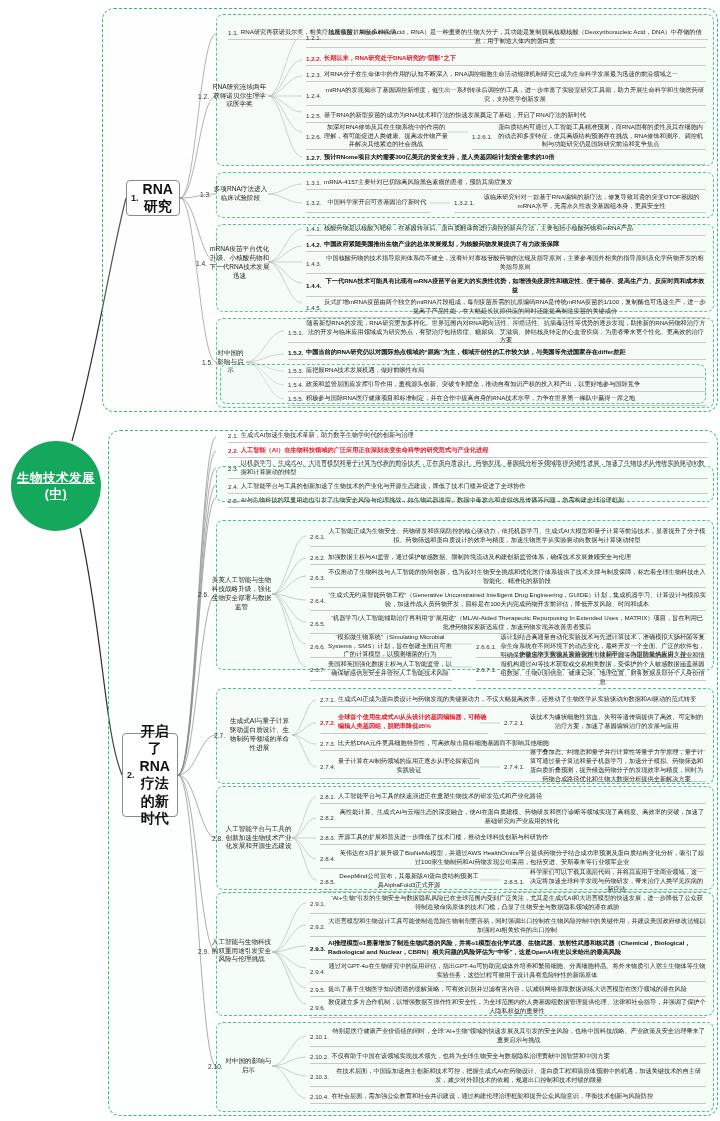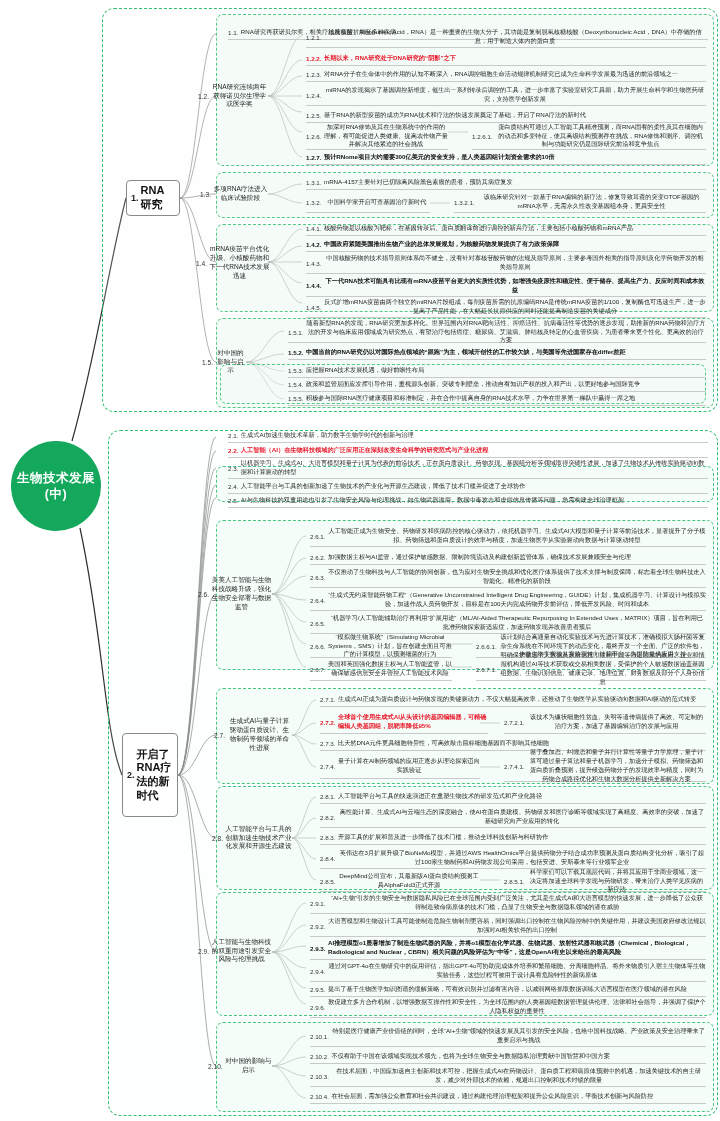--- a/index.html
+++ b/index.html
@@ -29,35 +29,36 @@
     border-radius: 50%;
     background: #14a85c;
     color: #ffffff;
     display: flex; align-items: center; justify-content: center;
     text-align: center;
     font-size: 12.5px;
     font-weight: bold;
     line-height: 1.32;
     letter-spacing: .5px;
     z-index: 6;
+    text-decoration: underline;
   }
 
   
   .l1 {
     position: absolute;
     border: 1px solid #8a8a8a;
     border-radius: 4px;
     background: #ffffff;
     display: flex;
     align-items: center;
     z-index: 5;
     padding: 3px 4px;
   }
   .l1 .num { font-size: 9px; color: #222; font-weight: bold; padding-right: 2px; }
-  .l1 .txt { font-size: 11px; font-weight: bold; color: #111; line-height: 1.25; flex: 1; }
+  .l1 .txt { font-size: 14px; font-weight: bold; color: #111; line-height: 1.25; text-align: center; flex: 1; }
 
   #l1-rna  { left: 126px; top: 180px; width: 54px; height: 36px; }
   #l1-ai   { left: 122px; top: 733px; width: 56px; height: 84px; }
 
   
   .l2 {
     position: absolute;
     display: flex;
     align-items: center;
     z-index: 4;

